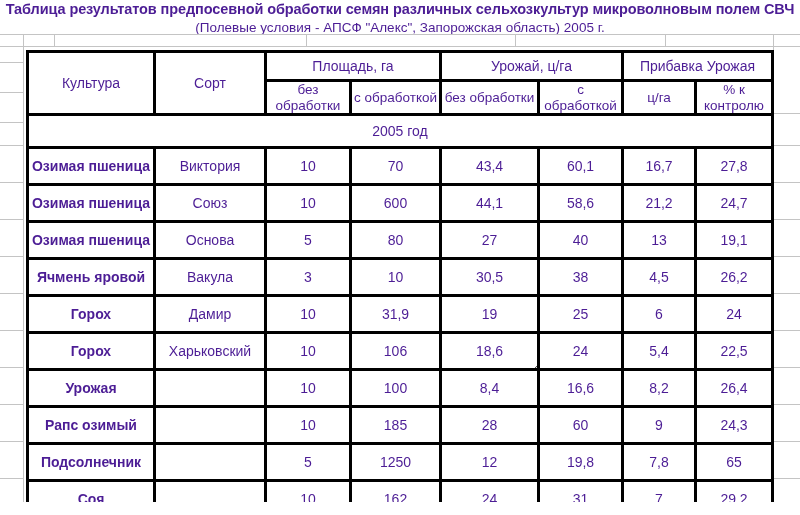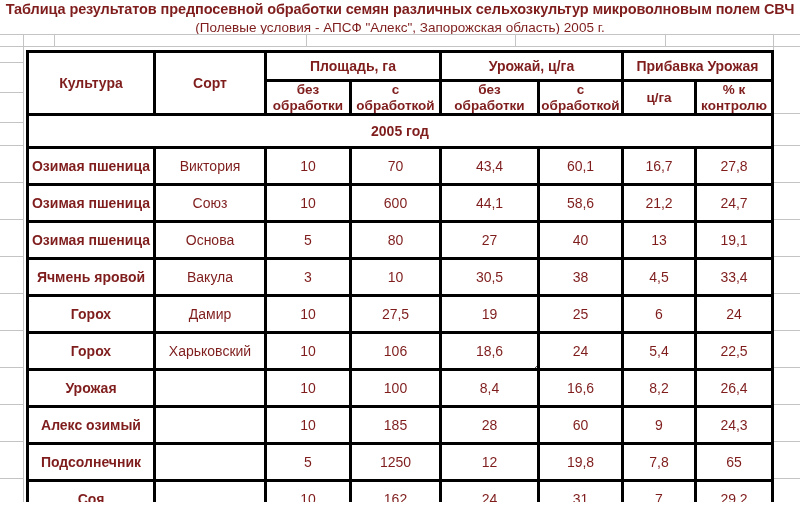--- a/index.html
+++ b/index.html
@@ -1,18 +1,18 @@
 <!DOCTYPE html>
 <html><head>
 <meta charset="utf-8">
 <style>
   html,body { margin:0; padding:0; background:#fff; }
   .screen {
     position:relative; width:800px; height:502px; overflow:hidden;
-    background:#ffffff; color:#7f1d1d;
+    background:#ffffff; color:#4c1d95;
     font-family:"Liberation Sans","DejaVu Sans",sans-serif;
   }
   .title {
     position:absolute; top:1px; left:0; width:800px; text-align:center;
     font-size:14.5px; font-weight:bold; white-space:nowrap; letter-spacing:-0.1px;
   }
   .subtitle {
     position:absolute; top:20px; left:0; width:800px; text-align:center;
     font-size:13.5px; font-weight:normal; white-space:nowrap;
   }
@@ -20,21 +20,21 @@
   .gridline { position:absolute; background:#c4c4c4; }
 
   table.results {
     position:absolute; left:26px; top:50px; z-index:1;
     border-collapse:collapse; table-layout:fixed; background:#fff;
   }
   table.results td, table.results th {
     border:3px solid #000; padding:0; text-align:center; vertical-align:middle;
     font-size:14px; overflow:hidden;
   }
-  table.results th { font-weight:bold; }
+  table.results th { font-weight:normal; }
   tr.h-group { height:29px; }
   tr.h-sub   { height:33px; }
   tr.h-sub th { font-size:13.5px; line-height:1.15; }
   tr.h-year  { height:33px; }
   tr.data-row { height:37px; }
   td.c-culture { font-weight:bold; }
   .cell-text { position:relative; z-index:2; }
 
   
   td.selected { position:relative; }
@@ -155,27 +155,27 @@
     <td><span class="cell-text">19,1</span></td>
   </tr>
         <tr class="data-row">
     <td class="c-culture"><span class="cell-text">Ячмень яровой</span></td>
     <td><span class="cell-text">Вакула</span></td>
     <td><span class="cell-text">3</span></td>
     <td><span class="cell-text">10</span></td>
     <td><span class="cell-text">30,5</span></td>
     <td><span class="cell-text">38</span></td>
     <td><span class="cell-text">4,5</span></td>
-    <td><span class="cell-text">33,4</span></td>
+    <td><span class="cell-text">26,2</span></td>
   </tr>
         <tr class="data-row">
     <td class="c-culture"><span class="cell-text">Горох</span></td>
     <td><span class="cell-text">Дамир</span></td>
     <td><span class="cell-text">10</span></td>
-    <td><span class="cell-text">27,5</span></td>
+    <td><span class="cell-text">31,9</span></td>
     <td><span class="cell-text">19</span></td>
     <td><span class="cell-text">25</span></td>
     <td><span class="cell-text">6</span></td>
     <td><span class="cell-text">24</span></td>
   </tr>
         <tr class="data-row">
     <td class="c-culture"><span class="cell-text">Горох</span></td>
     <td><span class="cell-text">Харьковский</span></td>
     <td><span class="cell-text">10</span></td>
     <td><span class="cell-text">106</span></td>
@@ -188,21 +188,21 @@
     <td class="c-culture"><span class="cell-text">Урожая</span></td>
     <td><span class="cell-text"></span></td>
     <td><span class="cell-text">10</span></td>
     <td><span class="cell-text">100</span></td>
     <td><span class="cell-text">8,4</span></td>
     <td><span class="cell-text">16,6</span></td>
     <td><span class="cell-text">8,2</span></td>
     <td><span class="cell-text">26,4</span></td>
   </tr>
         <tr class="data-row">
-    <td class="c-culture"><span class="cell-text">Алекс озимый</span></td>
+    <td class="c-culture"><span class="cell-text">Рапс озимый</span></td>
     <td><span class="cell-text"></span></td>
     <td><span class="cell-text">10</span></td>
     <td><span class="cell-text">185</span></td>
     <td><span class="cell-text">28</span></td>
     <td><span class="cell-text">60</span></td>
     <td><span class="cell-text">9</span></td>
     <td><span class="cell-text">24,3</span></td>
   </tr>
         <tr class="data-row">
     <td class="c-culture"><span class="cell-text">Подсолнечник</span></td>

